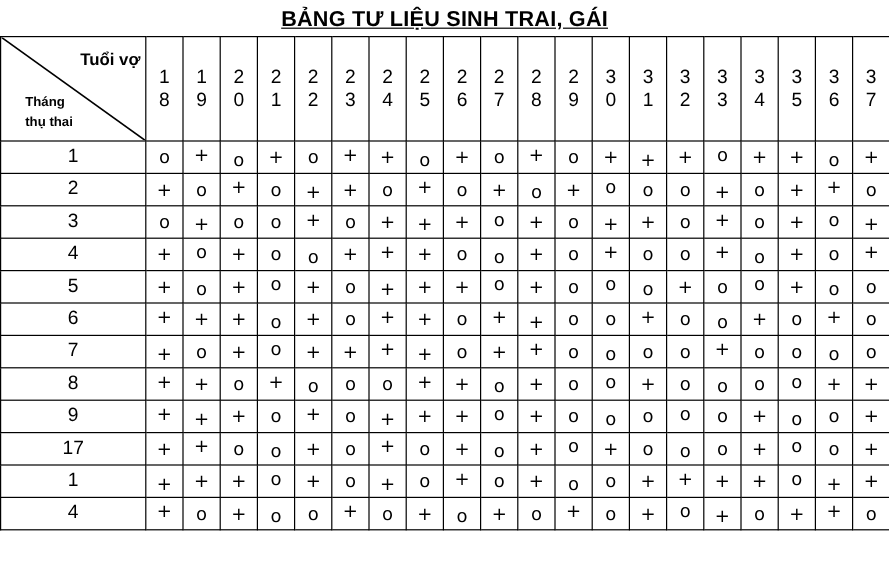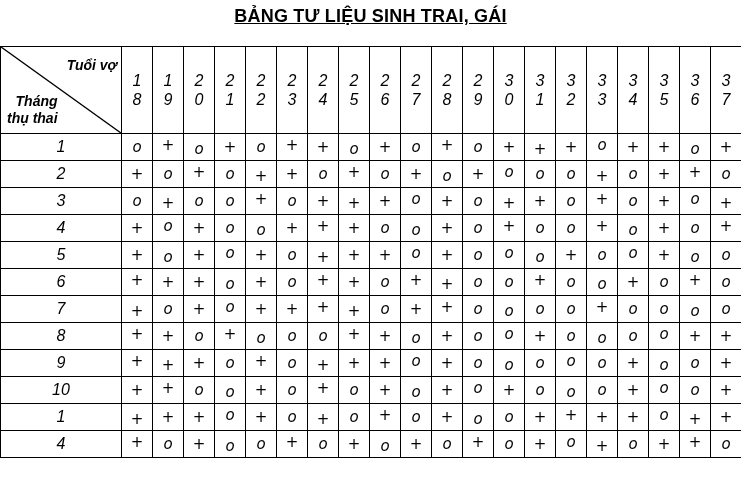--- a/index.html
+++ b/index.html
@@ -25,23 +25,21 @@
     font-weight: bold;
     text-decoration: underline;
     letter-spacing: 0.2px;
     padding-top: 4px;
     height: 26px;
     line-height: 24px;
   }
   table.grid {
     border-collapse: collapse;
     table-layout: fixed;
-    margin-top: 16px;
     width: 741px;
-    font-style: italic;
   }
   table.grid td, table.grid th {
     border: 1px solid #000000;
     text-align: center;
     vertical-align: middle;
     font-weight: normal;
     padding: 0;
   }
   
   td.corner {
@@ -60,26 +58,26 @@
   td.corner .lbl-age {
     position: absolute;
     right: 4px;
     top: 10px;
     font-size: 14px;
     font-weight: bold;
     white-space: nowrap;
   }
   td.corner .lbl-month {
     position: absolute;
-    left: 6px;
+    left: 20px;
     bottom: 6px;
-    font-size: 14px;
+    font-size: 11px;
     font-weight: bold;
     line-height: 17px;
-    text-align: right;
+    text-align: left;
     white-space: nowrap;
   }
   th.age {
     width: 30px;
     height: 86px;
     font-size: 16px;
     font-weight: normal;
     padding: 2px 0 2px 0;
   }
   th.age .d {
@@ -403,21 +401,21 @@
           <td class="val"><span class="j2">o</span></td>
           <td class="val"><span class="j0">o</span></td>
           <td class="val"><span class="j1">o</span></td>
           <td class="val"><span class="j0">o</span></td>
           <td class="val"><span class="j0">+</span></td>
           <td class="val"><span class="j2">o</span></td>
           <td class="val"><span class="j0">o</span></td>
           <td class="val"><span class="j0">+</span></td>
         </tr>
         <tr>
-          <td class="month">10</td>
+          <td class="month">17</td>
           <td class="val"><span class="j0">+</span></td>
           <td class="val"><span class="j1">+</span></td>
           <td class="val"><span class="j0">o</span></td>
           <td class="val"><span class="j2">o</span></td>
           <td class="val"><span class="j0">+</span></td>
           <td class="val"><span class="j0">o</span></td>
           <td class="val"><span class="j1">+</span></td>
           <td class="val"><span class="j0">o</span></td>
           <td class="val"><span class="j0">+</span></td>
           <td class="val"><span class="j2">o</span></td>

